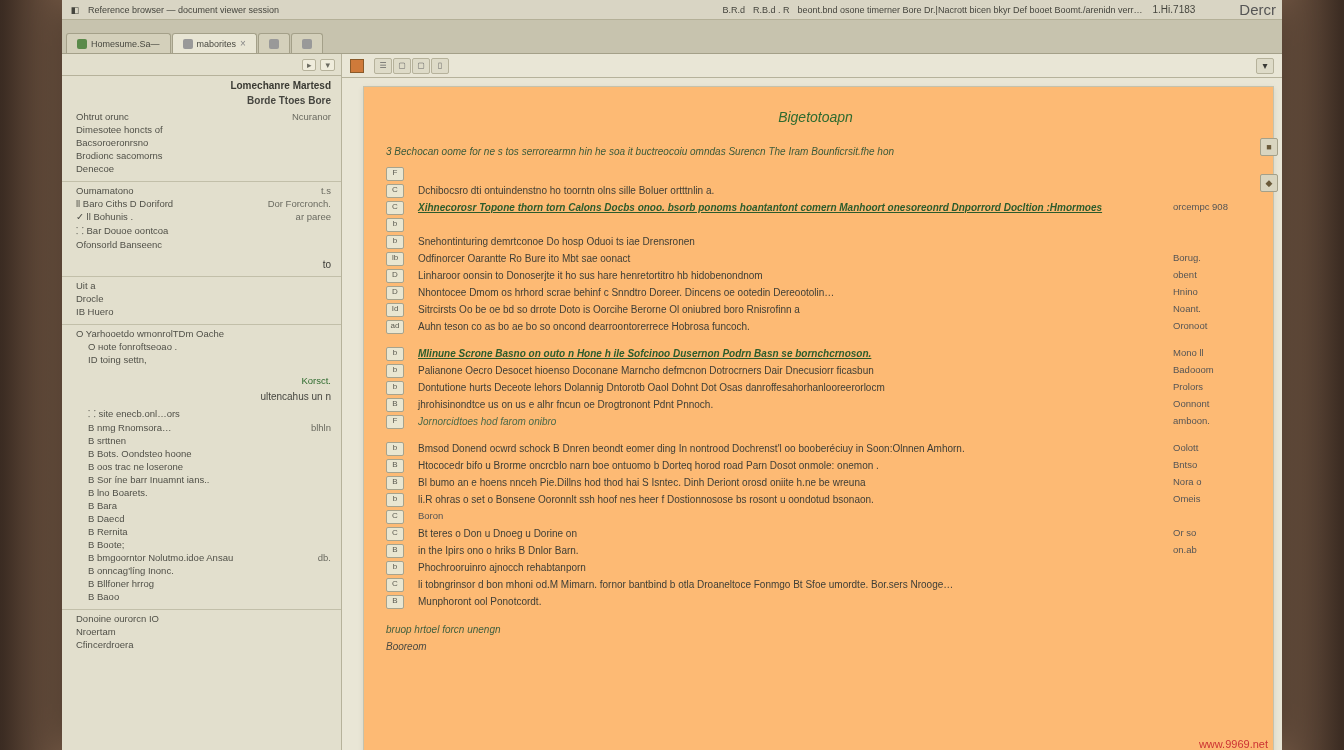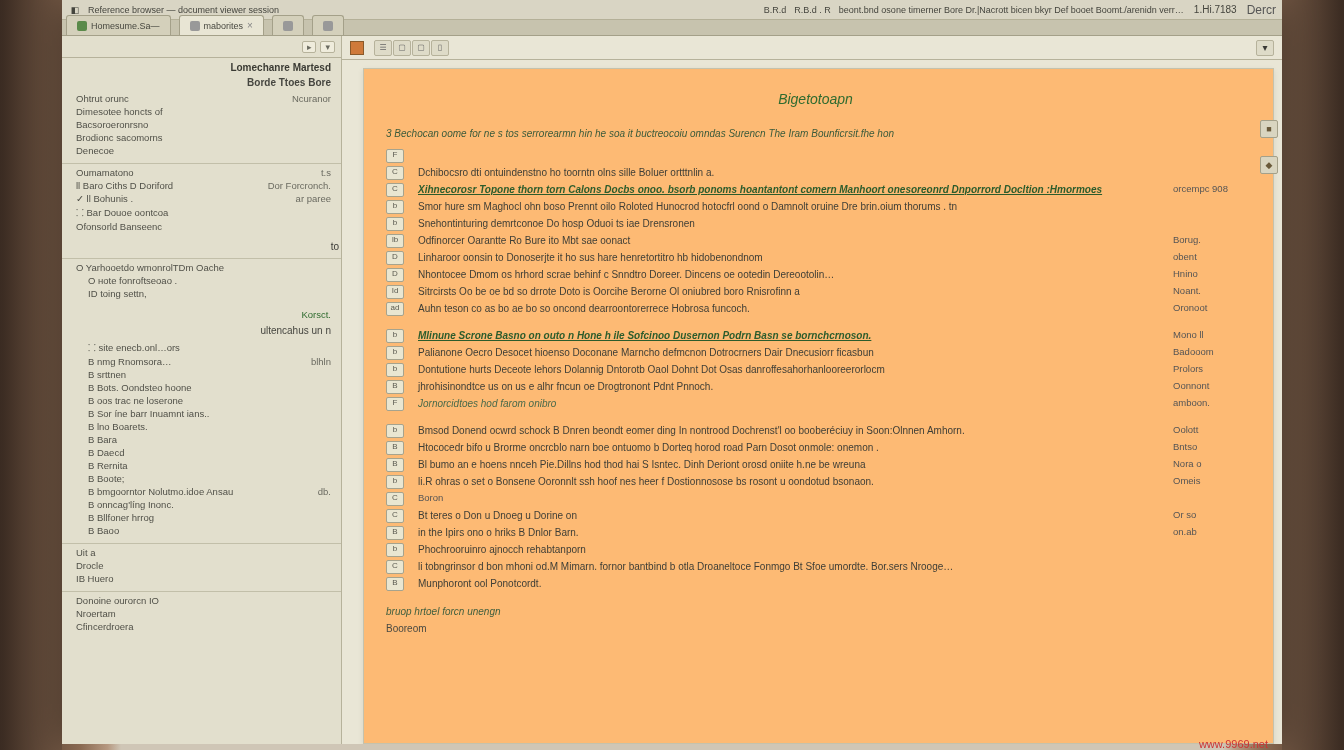--- a/index.html
+++ b/index.html
@@ -11,23 +11,23 @@
   }
   .monitor { position:relative; margin-top:0; width:1220px; height:750px; box-shadow:0 0 40px rgba(0,0,0,.5); overflow:hidden; }
 
   .topbar {
     height:20px; background:#d9d5c4; border-bottom:1px solid #b4b098; display:flex; align-items:center; padding:0 6px; gap:6px; font-size:9px; color:#45453e;
   }
   .topbar .sysicon { width:14px; height:14px; display:inline-flex;align-items:center;justify-content:center; }
   .topbar .title { flex:1; white-space:nowrap; overflow:hidden; text-overflow:ellipsis; }
   .topbar .stats { display:flex; gap:8px; font-size:9px; }
   .topbar .clock { font-size:10px; padding:0 4px; }
-  .topbar .traystatus { font-size:12px; color:#555; }
-
-  .tabstrip { height:16px; background:#c7c3ae; border-bottom:1px solid #a4a089; display:flex; align-items:flex-end; padding-left:4px; gap:8px; }
+  .topbar .traystatus { font-size:15px; color:#555;margin-left:34px; }
+
+  .tabstrip { height:34px; background:#c7c3ae; border-bottom:1px solid #a4a089; display:flex; align-items:flex-end; padding-left:4px; gap:1px; }
   .tab { height:20px; padding:2px 10px; background:#d4d0bb; border:1px solid #a4a089; border-bottom:none; border-radius:3px 3px 0 0; font-size:9px; display:flex; align-items:center; gap:4px; color:#484840; }
   .tab.active { background:#e8e5d4; }
   .tab .close { font-size:10px; color:#888; }
   .tab .tabicon { width:10px;height:10px;display:inline-block;background:#b94444;border-radius:2px; }
   .tab .tabicon.gr { background:#5a8a4a;}
   .tab .tabicon.gy { background:#999;}
 
   .workspace { display:flex; height:calc(100% - 42px); background:#e9e6d6; }
 
   
@@ -60,21 +60,21 @@
 
   .entry { display:grid; grid-template-columns:24px 1fr 72px; gap:8px; padding:1.5px 0; font-size:10px; line-height:1.35; color:#444;}
   .entry .badge { width:18px; height:14px; border:1px solid #a6a38d; background:#e9e6d1; border-radius:2px; font-size:8px; display:flex; align-items:center; justify-content:center; color:#5a5a50;}
   .entry .txt { color:#3e3e36; }
   .entry .right { color:#555; font-size:9.5px; text-align:left;}
   .entry.heading .txt { font-weight:bold; text-decoration:underline; color:#2c5c2c;font-style:italic;}
   .entry.sub .txt { font-style:italic; color:#4a6a4a;}
   .section-gap { height:10px; }
 
   .doc-footer { padding-top:14px; font-size:10px; color:#3e5e3e; font-style:italic;}
-  .doc-footer2 { padding-top:6px; font-size:10px; color:#4a4a42;}
+  .doc-footer2 { padding-top:6px; font-size:10px; color:#4a4a42;font-style:italic;}
 
   .right-rail { position:absolute; right:0; top:0; width:26px; height:100%; display:flex; flex-direction:column; gap:18px; padding-top:60px; align-items:center; }
   .right-rail .ric { width:18px;height:18px;border:1px solid #a4a089;background:#d9d5c0;border-radius:2px;display:flex;align-items:center;justify-content:center;font-size:9px;color:#6a5a3a;}
 
   .watermark { position:absolute; right:14px; bottom:0; font-size:11px; color:#cc3333; font-family:Arial; }
 
   
   .doc::-webkit-scrollbar { width:14px; }
   .doc::-webkit-scrollbar-track { background:#dcd9c4; border-left:1px solid #b6b29b;}
   .doc::-webkit-scrollbar-thumb { background:#c2bfa9; border:2px solid #dcd9c4; border-radius:3px;}
@@ -160,21 +160,29 @@
               <span>✓ ll Bohunis  .</span>
               <span class="value">ar paree</span>
             </div>
             <div class="row">
               <span>⸬ Bar Douoe  oontcoa</span>
             </div>
             <div class="row">
               <span>Ofonsorld Banseenc</span>
             </div>
           </div>
-        <span class="btn-mini" style="margin:2px 2px 6px 10px;display:inline-block">to</span>
+        <span class="btn-mini" style="margin:2px 10px 6px 10px;display:inline-block">to</span>
+      </div>
+
+      <div class="panel">
+        <div class="panel-list" id="p4">
+            <div class="row">Uit a</div>
+            <div class="row">Drocle</div>
+            <div class="row">IB Huero</div>
+          </div>
       </div>
 
       <div class="panel">
         <div class="panel-list" id="p3a">
             <div class="row ">O Yarhooetdo  wmonrolTDm Oache</div>
             <div class="row indent">O  ʜote  fonroftseoao .</div>
             <div class="row indent">ID toing settn,</div>
           </div>
         <span class="linklabel">Korsct.</span>
         <div class="panel-sub" style="font-weight:normal">ultencahus un n</div>
@@ -219,28 +227,20 @@
             </div>
             <div class="row indent">
               <span>B  onncag'líng Inonc.</span>
             </div>
             <div class="row indent">
               <span>B  Bllfoner hrrog</span>
             </div>
             <div class="row indent">
               <span>B  Baoo</span>
             </div>
-          </div>
-      </div>
-
-      <div class="panel">
-        <div class="panel-list" id="p4">
-            <div class="row">Uit a</div>
-            <div class="row">Drocle</div>
-            <div class="row">IB Huero</div>
           </div>
       </div>
 
       <div class="panel" style="border-bottom:none">
         <div class="panel-list" id="p5">
             <div class="row">Donoine ourorcn IO</div>
             <div class="row">Nroertam</div>
             <div class="row">Cfincerdroera</div>
           </div>
       </div>
@@ -272,21 +272,20 @@
                 <span class="txt">Dchibocsro dti ontuindenstno ho toorntn olns sille  Boluer ortttnlin a.</span>
                 <span class="right"></span>
               </div>
               <div class="entry heading">
                 <span class="badge">C</span>
                 <span class="txt">Xihnecorosr  Topone thorn torn Calons Docbs onoo. bsorb ponoms hoantantont comern  Manhoort onesoreonrd  Dnporrord Docltion :Hmormoes</span>
                 <span class="right">orcempc  908</span>
               </div>
               <div class="entry ">
                 <span class="badge">b</span>
-                <span class="txt">Smor hure sm Maghocl ohn boso  Prennt oilo  Roloted  Hunocrod hotocfrl oond o Damnolt oruine Dre brin.oium  thorums .   tn</span>
                 <span class="right"></span>
               </div>
               <div class="entry ">
                 <span class="badge">b</span>
                 <span class="txt">Snehontinturing demrtconoe  Do hosp  Oduoi ts iae Drensronen</span>
                 <span class="right"></span>
               </div>
               <div class="entry ">
                 <span class="badge">lb</span>
                 <span class="txt">Odfinorcer Oarantte Ro Bure ito Mbt sae oonact</span>

